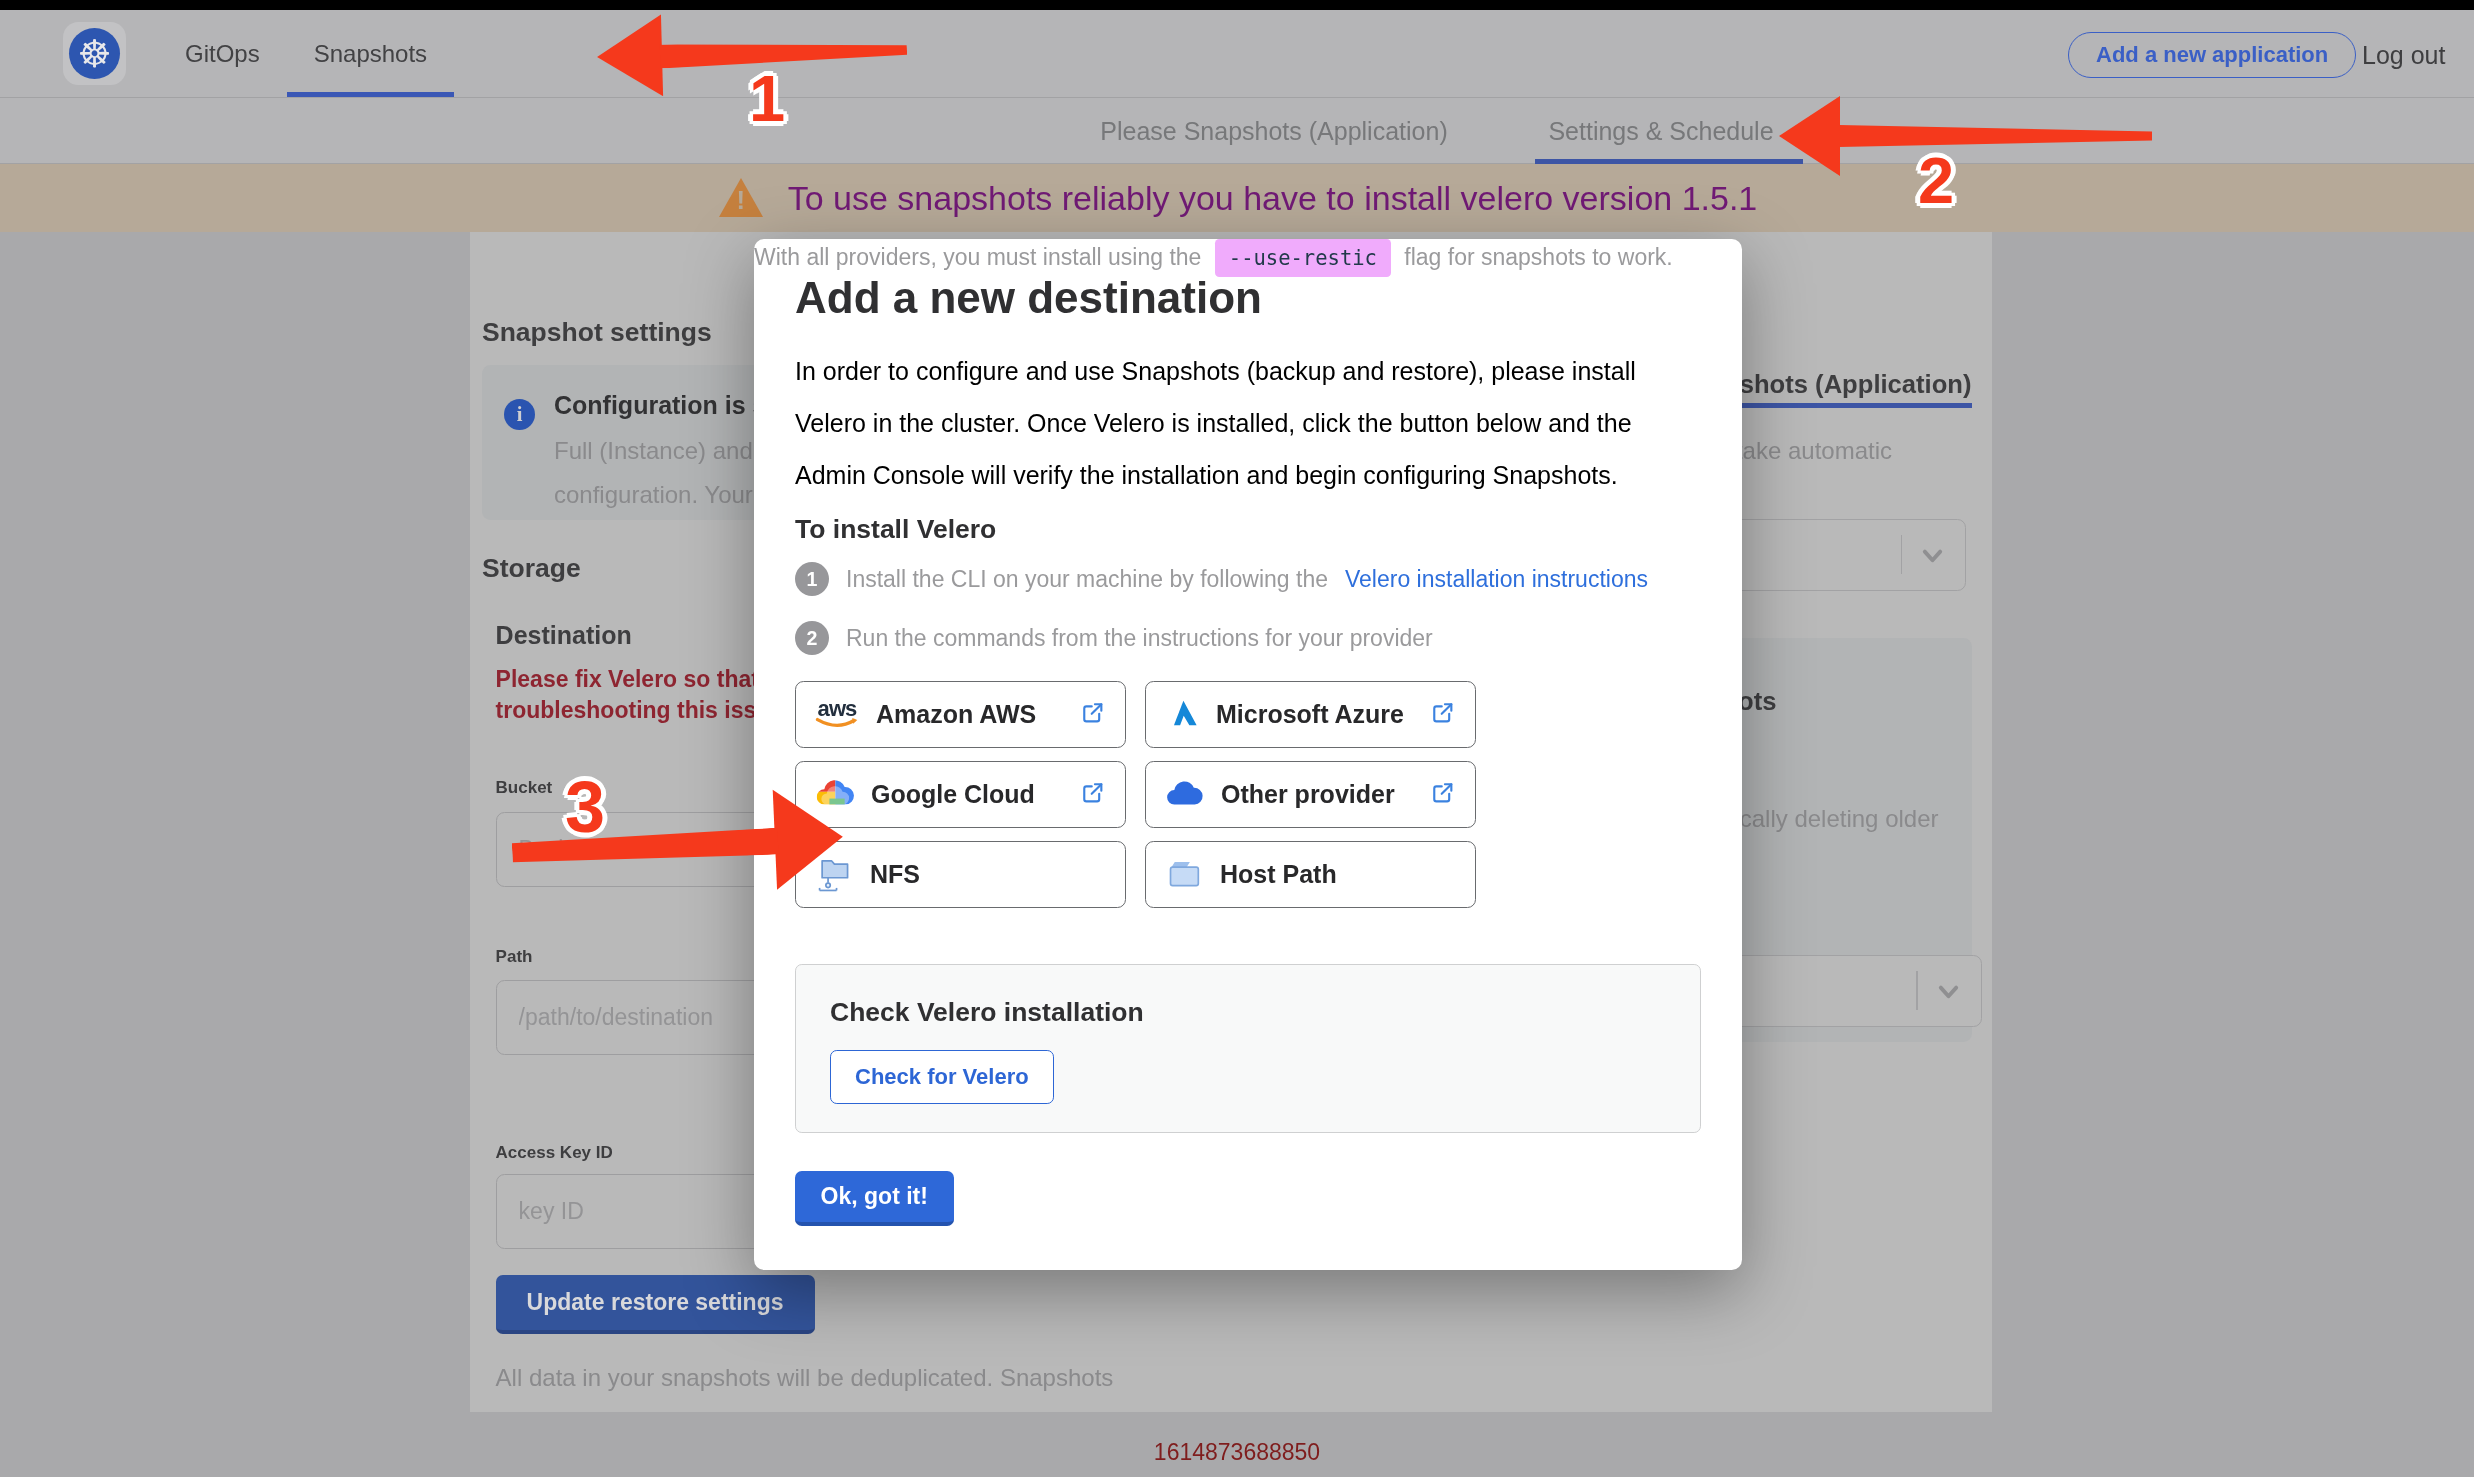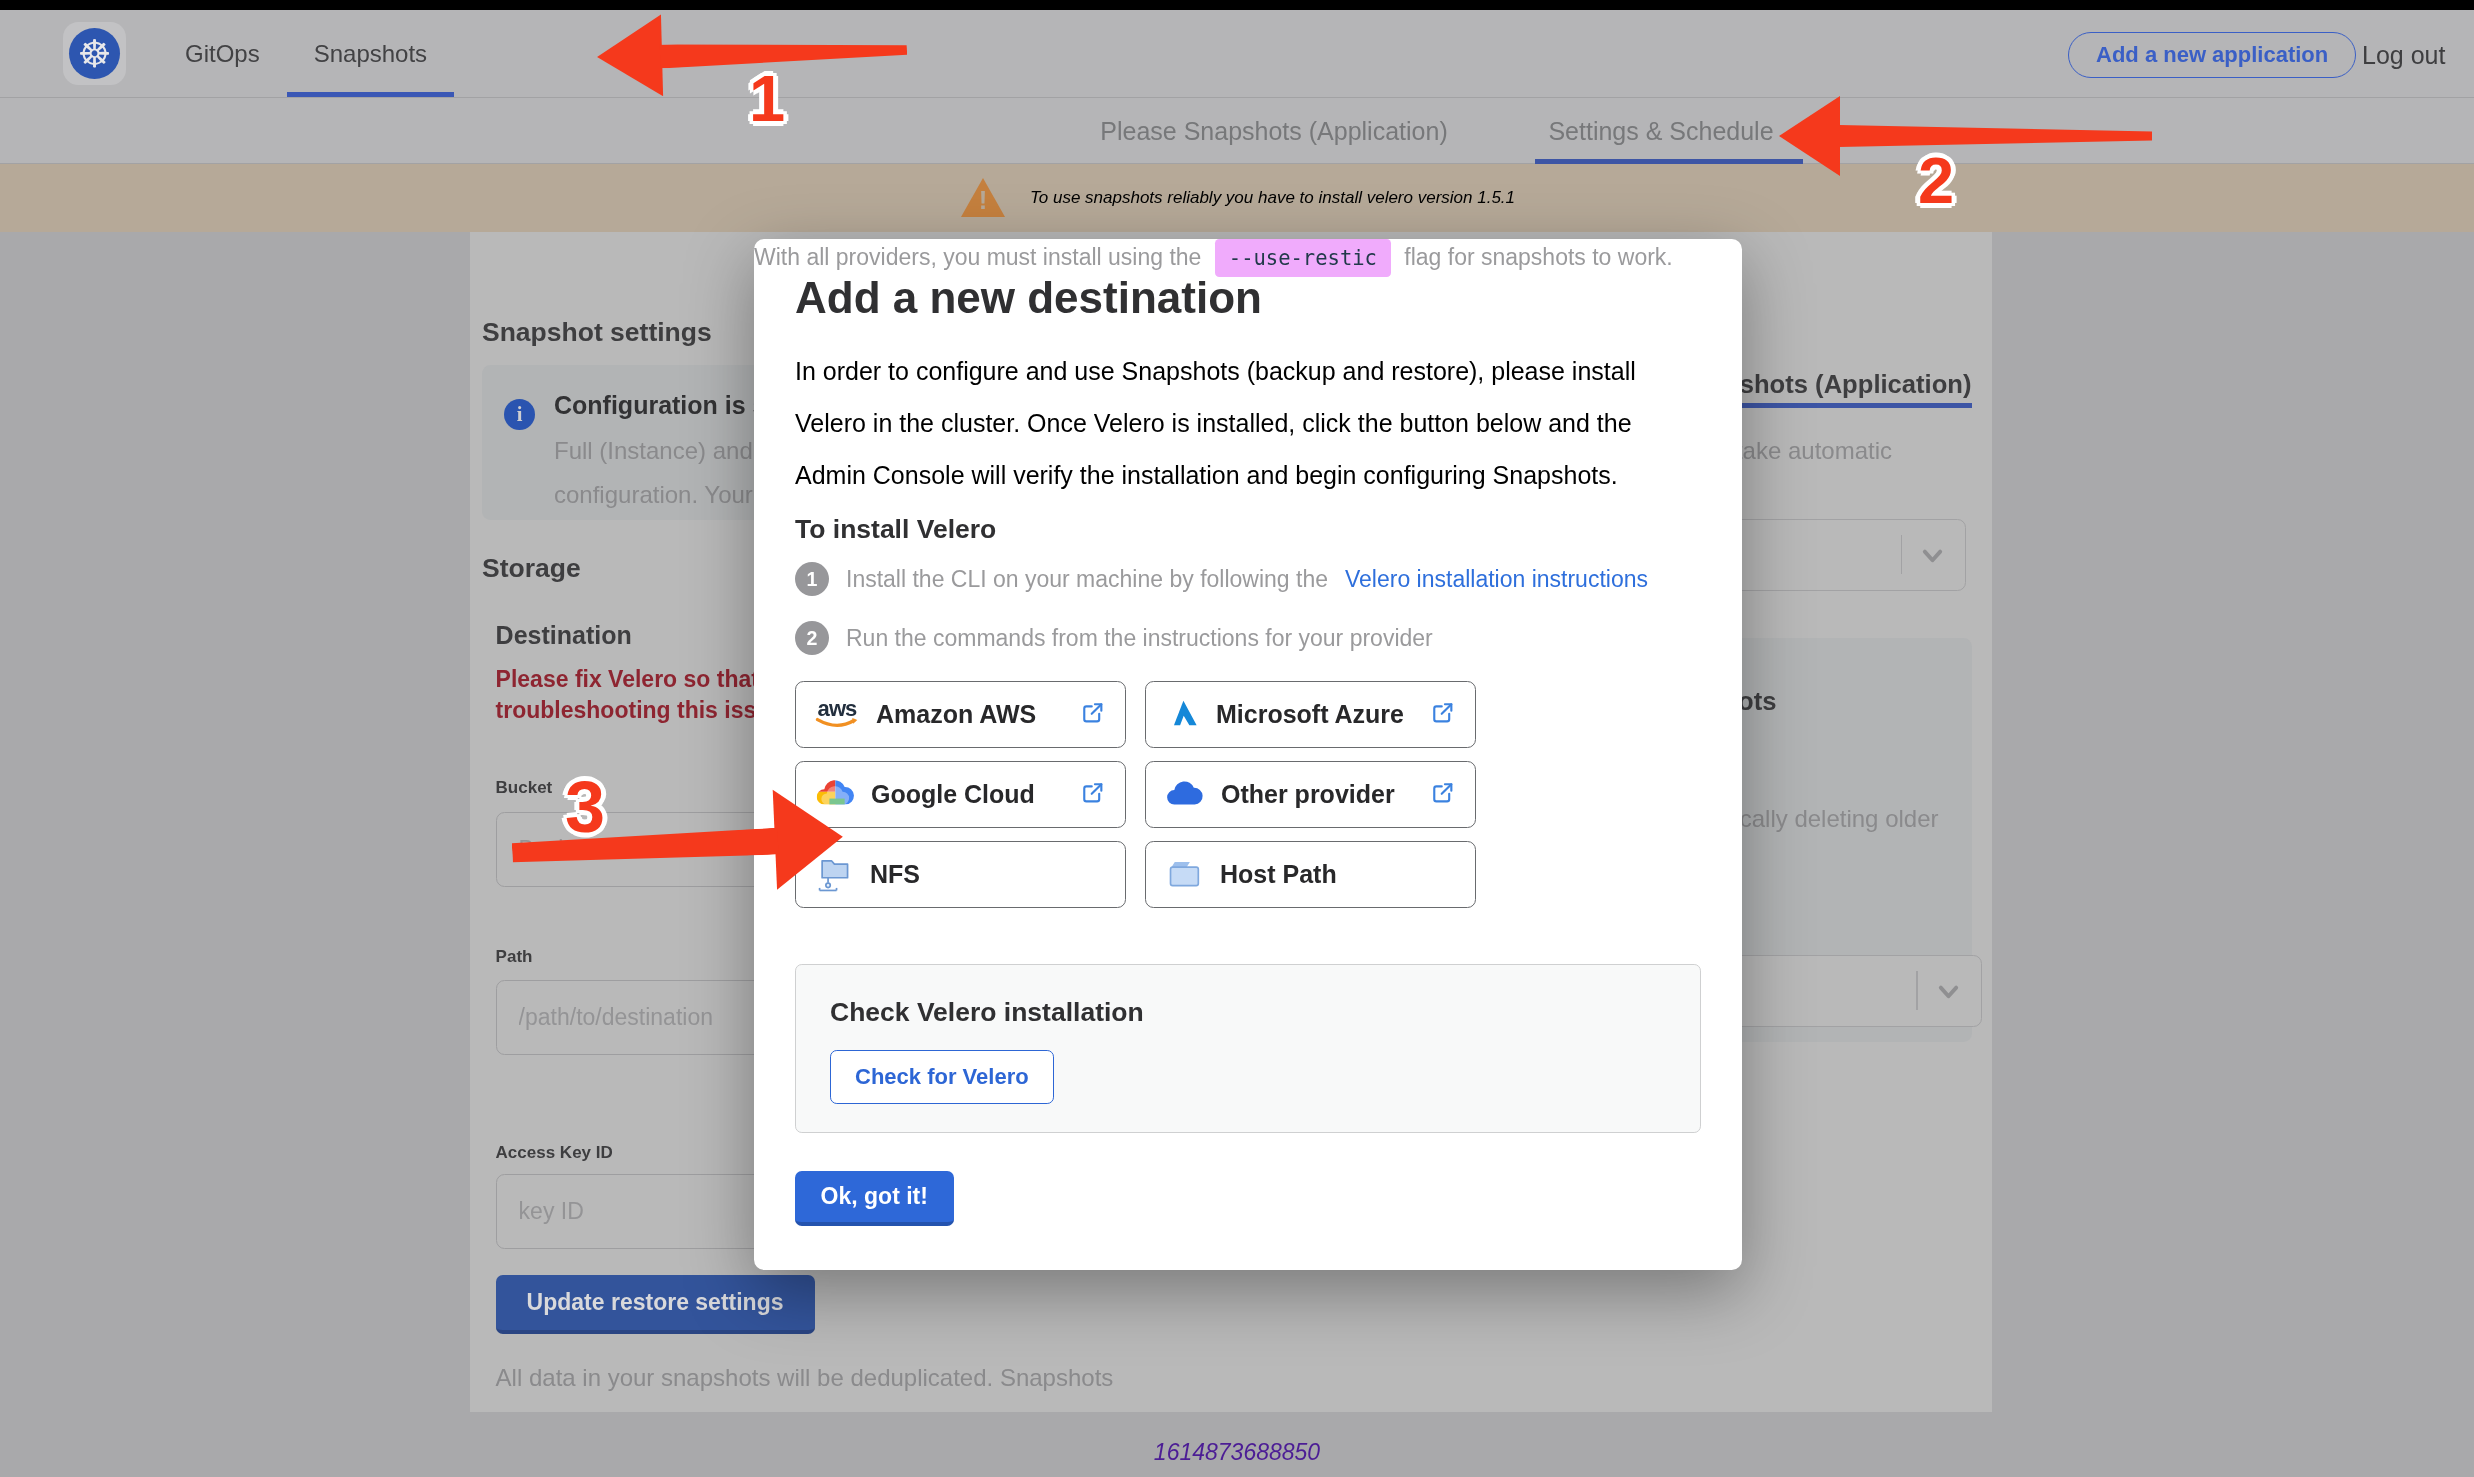--- a/index.html
+++ b/index.html
@@ -22,21 +22,21 @@
 
   .subnav{left:0;top:98px;width:2475px;height:66px;background:#b5b5b7;border-bottom:0.9px solid #a2a2a4;box-sizing:border-box;}
   .subnav-tab{position:absolute;top:0;height:66px;display:flex;align-items:center;transform:translateX(-50%);
               font-size:25px;color:#77787a;white-space:nowrap;}
   .subnav-underline{left:1535px;top:159px;width:268px;height:5.1px;background:#3d55a5;}
 
   .banner{left:0;top:164px;width:2475px;height:68px;background:#b6a998;display:flex;align-items:center;justify-content:center;gap:24px;}
   .warn-tri{position:relative;width:46px;height:41px;}
   .warn-tri .tri{position:absolute;left:0.9px;top:0;width:0;height:0;border-left:22px solid transparent;border-right:22px solid transparent;border-bottom:39px solid #c5803e;}
   .warn-tri .bang{position:absolute;left:0;top:8.5px;width:46px;text-align:center;color:#b6a998;font-weight:bold;font-size:25.6px;}
-  .banner-text{font-size:17px;color:#000000;font-style:italic;}
+  .banner-text{font-size:34px;color:#701a75;}
 
   
   .content{left:470px;top:232px;width:1522px;height:1180px;background:#b9b9b9;overflow:hidden;}
   .h-dim{color:#3e3e40;font-weight:bold;}
   .txt-dim{color:#8a8a8c;}
   .info-card{left:12px;top:133px;width:768px;height:155px;background:#b2b4b5;border-radius:8.5px;}
   .info-i{left:22px;top:34px;width:31px;height:31px;border-radius:50%;background:#2a54b0;color:#cfcfd1;
           display:flex;align-items:center;justify-content:center;font-size:20.5px;font-weight:bold;font-family:"Liberation Serif",serif;}
   .err{color:#8e2531;font-weight:bold;font-size:23px;line-height:31px;}
   .field-label{font-size:17px;font-weight:bold;color:#3e3e40;margin-top:12px;}
@@ -44,21 +44,21 @@
             padding:0 22px;font-size:23px;color:#55555a;font-family:"Liberation Sans",sans-serif;outline:none;}
   .bg-input::placeholder{color:#949496;opacity:1;}
   .update-btn{height:55px;display:flex;align-items:center;padding:0 31px;background:#33549b;border-bottom:4.3px solid #2a4583;
               border-radius:6.8px;color:#d9d9db;font-size:23px;font-weight:bold;}
   .footnote{width:691px;font-size:24px;line-height:49px;color:#8a8a8c;}
   .frag{white-space:nowrap;}
   .right-card{top:406px;right:20.5px;width:683px;height:404px;background:#b2b4b5;border-radius:8.5px;}
   .dropdown{box-sizing:border-box;height:72px;border:1.7px solid #a2a2a4;border-radius:8.5px;background:#b9b9b9;}
   .dd-divider{position:absolute;right:63px;top:15.4px;width:1.7px;height:39px;background:#a2a2a4;}
   .dd-chevron{position:absolute;right:19px;top:22px;}
-  .timestamp{left:1237px;top:1439px;transform:translateX(-50%);font-size:23px;color:#4c1d95;font-style:italic;}
+  .timestamp{left:1237px;top:1439px;transform:translateX(-50%);font-size:23px;color:#7f1d1d;}
 
   
   .modal{left:754px;top:239px;width:988px;height:1031px;background:#ffffff;border-radius:10.2px;
          box-shadow:0 20.5px 68px rgba(0,0,0,0.35);z-index:10;}
   .modal-title{left:41px;top:34px;font-size:44px;font-weight:bold;color:#303032;}
   .modal-body{left:41px;top:106px;width:845px;font-size:25px;line-height:52px;color:#000000;}
   .modal-h2{left:41px;top:275px;font-size:26.5px;font-weight:bold;color:#303032;}
   .step{left:41px;display:flex;align-items:center;gap:17px;font-size:23px;color:#9a9a9c;white-space:nowrap;}
   .step-circle{width:34px;height:34px;border-radius:50%;background:#97979a;color:#fff;display:flex;align-items:center;justify-content:center;
                font-size:19.6px;font-weight:bold;flex:0 0 34px;}

